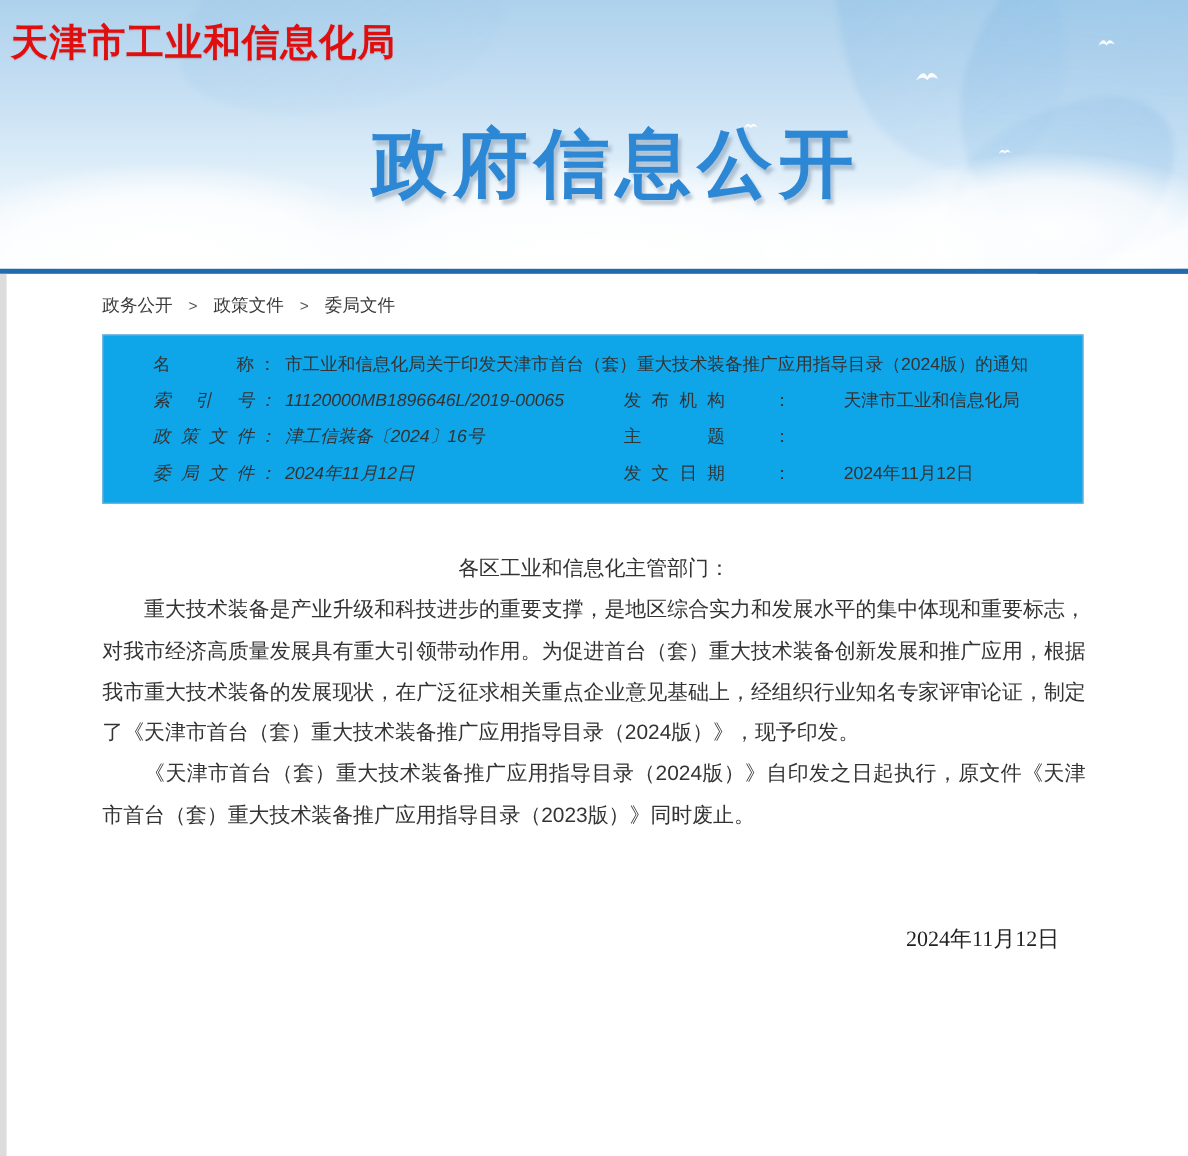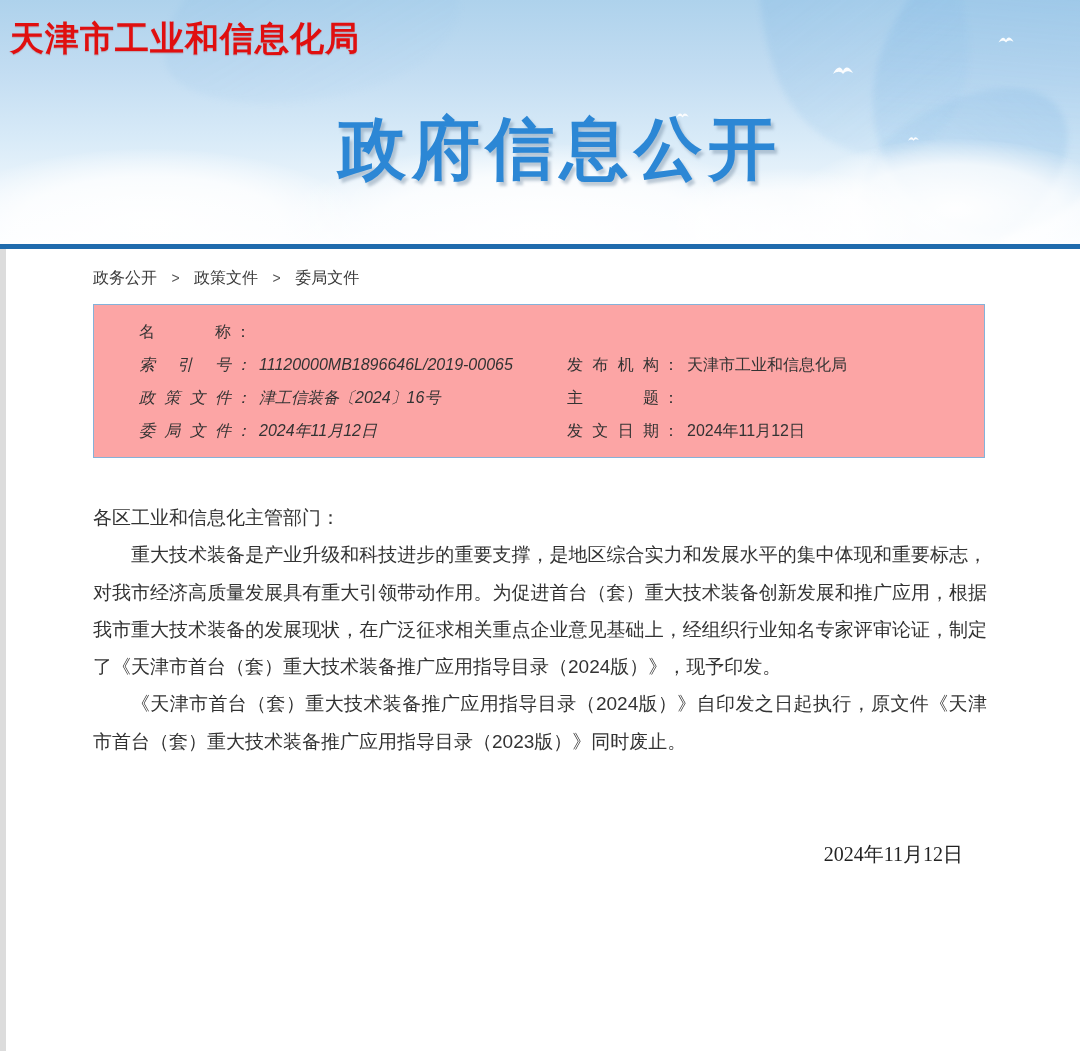--- a/index.html
+++ b/index.html
@@ -66,47 +66,47 @@
   .breadcrumb {
     padding-top: 19px;
     font-size: 16px; color: #3a3a3a;
   }
   .breadcrumb .crumb { cursor: pointer; }
   .breadcrumb .sep { margin: 0 10px; color: #555; font-size: 14px; }
 
   .meta-box {
     margin-top: 15px;
     width: 892px;
-    background: #fca5a5;
+    background: #0ea5e9;
     border: 1px solid #84b2d9;
     padding: 10px 0 10px 0;
     font-size: 16px; color: #333;
   }
   .meta-row { display: flex; align-items: flex-start; padding: 6px 20px 6px 45px; line-height: 21px; }
   .meta-cell { display: flex; align-items: flex-start; }
   .meta-cell.left { width: 428px; flex: 0 0 428px; font-style: italic; }
-  .meta-cell.right { flex: 1; }
+  .meta-cell.right { flex: 1; gap: 40px; }
   .meta-label {
     display: inline-block; width: 92px; flex: 0 0 92px;
     text-align: justify; text-align-last: justify;
     color: #333;
   }
   .meta-colon { display: inline-block; width: 16px; text-align: center; margin: 0 8px 0 4px; flex: 0 0 16px; }
   .meta-value { color: #333; }
   .subject-link { text-decoration: underline; cursor: pointer; }
 
   .doc-title {
     margin-top: 39px;
     text-align: center;
     font-size: 23px; font-weight: 700; color: #333;
     line-height: 37px;
   }
 
   .doc-body { margin-top: 41px; font-size: 19px; color: #333; line-height: 37.3px; }
-  .salutation { text-align: left; }
+  .salutation { text-align: center; }
   .doc-body p {
     text-indent: 2em;
     text-align: justify;
   }
   .doc-date {
     margin-top: 76px;
     text-align: right;
     padding-right: 24px;
     font-size: 20px;
     color: #222;
@@ -166,20 +166,21 @@
       <span class="sep">&gt;</span>
       <span class="crumb">委局文件</span>
     </div>
 
     <div class="meta-box">
 
       <div class="meta-row">
         <div class="meta-cell">
           <span class="meta-label">名称</span>
           <span class="meta-colon">：</span>
+          <span class="meta-value">市工业和信息化局关于印发天津市首台（套）重大技术装备推广应用指导目录（2024版）的通知</span>
         </div>
       </div>
 
       <div class="meta-row">
         <div class="meta-cell left">
           <span class="meta-label">索引号</span>
           <span class="meta-colon">：</span>
           <span class="meta-value">11120000MB1896646L/2019-00065</span>
         </div>
         <div class="meta-cell right">

